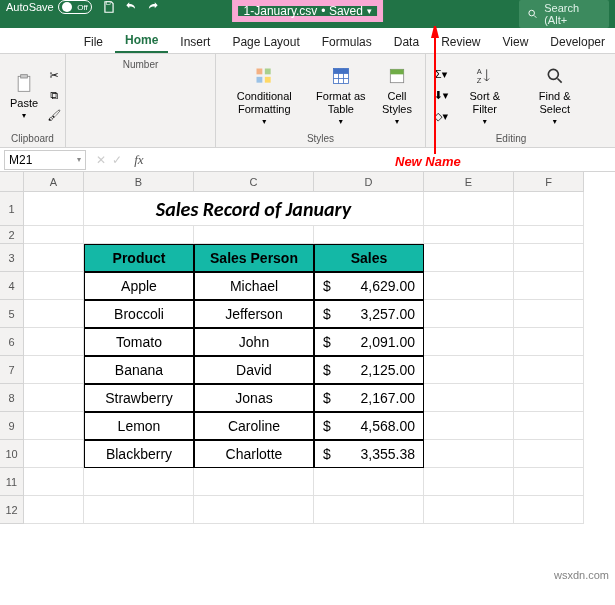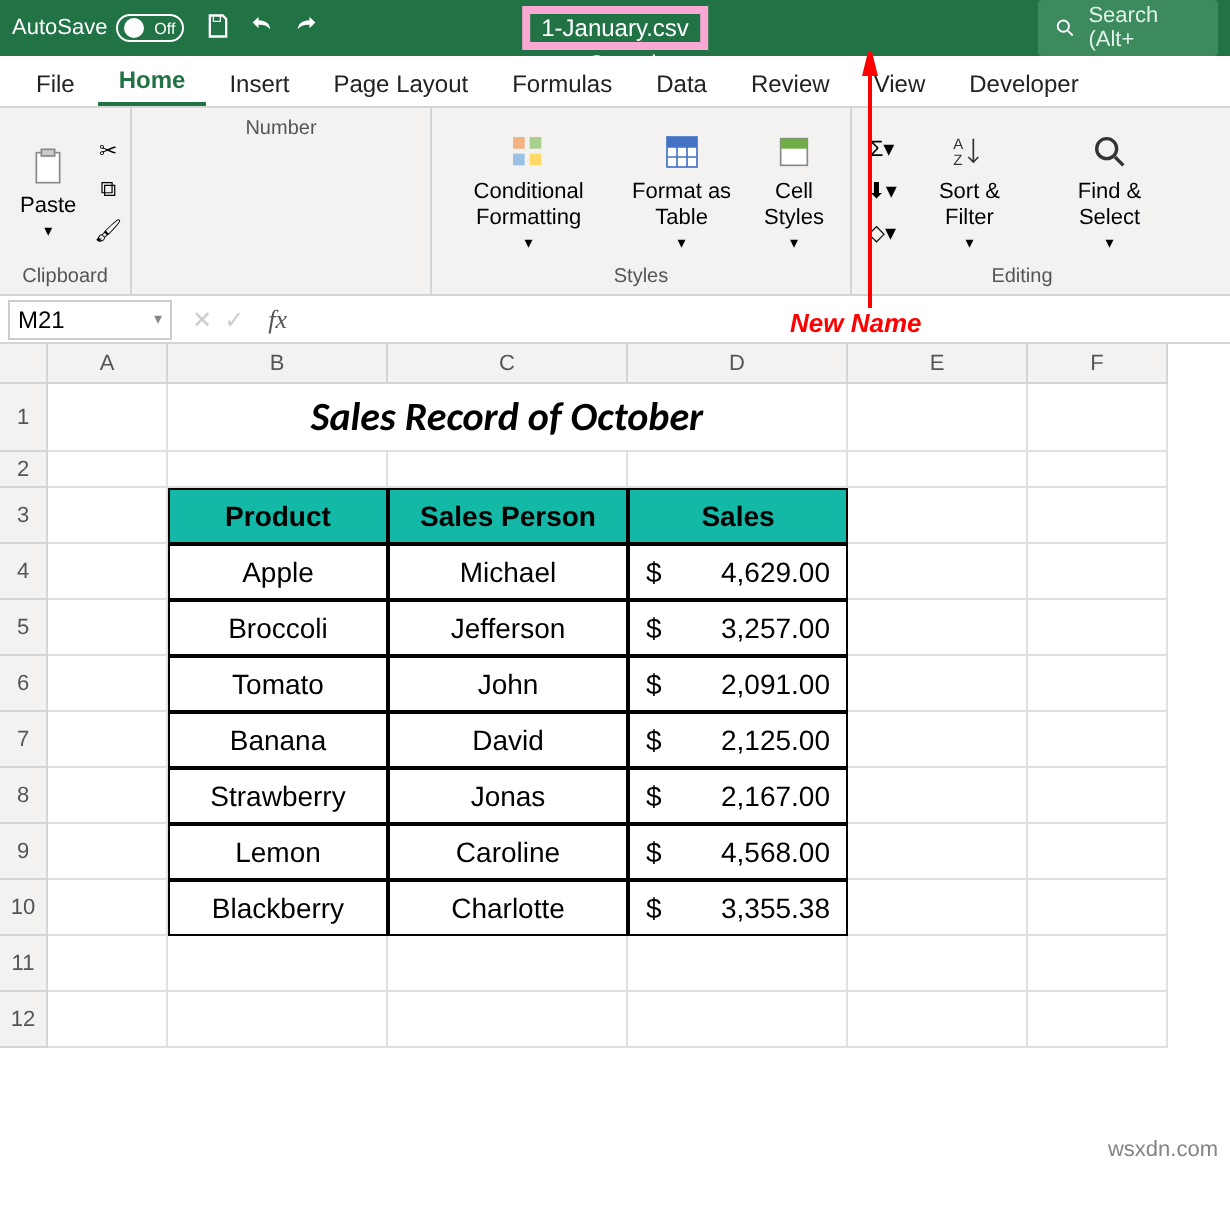--- a/index.html
+++ b/index.html
@@ -1,33 +1,33 @@
 <!DOCTYPE html>
 <html><head>
 <meta charset="utf-8">
 <style>
 * { box-sizing: border-box; margin: 0; padding: 0; font-family: 'Segoe UI', Arial, sans-serif; }
 body { background: #fff; width: 615px; height: 605px; overflow: hidden; font-size: 12px; }
 
 
-.titlebar { background: #217346; color: #fff; height: 28px; display: flex; align-items: center; padding: 0 6px; position: relative; }
+.titlebar { background: #217346; color: #fff; height: 28px; display: flex; align-items: flex-start; padding: 0 6px; position: relative; }
 .autosave-wrap { display: flex; align-items: center; gap: 4px; font-size: 11px; }
 .autosave-toggle { width: 34px; height: 14px; border: 1px solid #fff; border-radius: 8px; display: flex; align-items: center; padding: 0 3px; font-size: 8px; justify-content: flex-end; }
 .autosave-toggle::before { content:''; width:10px; height:10px; background:#fff; border-radius:50%; margin-right:auto; }
 .qat { display:flex; gap:8px; margin-left:10px; align-items:center;}
 .qat svg { width:14px; height:14px; fill:#fff; }
-.title-center { position:absolute; left:50%; transform:translateX(-50%); display:flex; align-items:center; gap:4px; border:4px solid #f9a8d4; padding:0 6px; height:22px;flex-direction:column;}
+.title-center { position:absolute; left:50%; transform:translateX(-50%); display:flex; align-items:center; gap:4px; border:6px solid #f9a8d4; padding:0 6px; height:22px;}
 .title-center span { font-size:12px; color:#fff; }
 .title-saved { color: #c8e6c9; }
 .search-wrap { margin-left:auto; display:flex; align-items:center; background:#3c8a5e; padding:2px 8px; border-radius:2px; gap:6px; width:90px;}
 .search-wrap svg { width:12px; height:12px; fill:#fff;}
 .search-wrap span { color:#e0f2e9; font-size:11px;}
 
 
-.menu { background:#fff; height:26px; display:flex; align-items:flex-end; border-bottom:1px solid #d4d4d4; padding-left:8px; gap:2px;}
+.menu { background:#fff; height:26px; display:flex; align-items:flex-end; border-bottom:1px solid #d4d4d4; padding-left:8px; gap:2px;justify-content:flex-end;}
 .menu-item { padding:4px 10px; font-size:12px; color:#222; cursor:pointer;}
 .menu-item.active { border-bottom:2px solid #217346; color:#217346; font-weight:600;}
 
 
 .ribbon { background:#f3f2f1; height:94px; display:flex; border-bottom:1px solid #d4d4d4; }
 .rgroup { border-right:1px solid #d4d4d4; padding:4px 6px 2px; display:flex; flex-direction:column; justify-content:space-between; }
 .rgroup-label { text-align:center; font-size:10px; color:#555; padding:1px 0;}
 .rgroup-body { flex:1; display:flex; align-items:center; gap:3px;}
 .btn-lg { display:flex; flex-direction:column; align-items:center; gap:2px; padding:2px 4px; cursor:pointer;}
 .btn-lg svg { width:20px; height:24px; }
@@ -227,21 +227,21 @@
   <div class="colhdr"></div>
   <div class="colhdr">A</div>
   <div class="colhdr">B</div>
   <div class="colhdr">C</div>
   <div class="colhdr">D</div>
   <div class="colhdr">E</div>
   <div class="colhdr">F</div>
 
   <div class="rowhdr rh-tall">1</div>
   <div class="cell rh-tall"></div>
-  <div class="cell rh-tall title-cell">Sales Record of October</div>
+  <div class="cell rh-tall title-cell">Sales Record of January</div>
   <div class="cell rh-tall"></div>
   <div class="cell rh-tall"></div>
 
   <div class="rowhdr" style="height:18px;">2</div>
   <div class="cell" style="height:18px;"></div>
   <div class="cell" style="height:18px;"></div>
   <div class="cell" style="height:18px;"></div>
   <div class="cell" style="height:18px;"></div>
   <div class="cell" style="height:18px;"></div>
   <div class="cell" style="height:18px;"></div>

